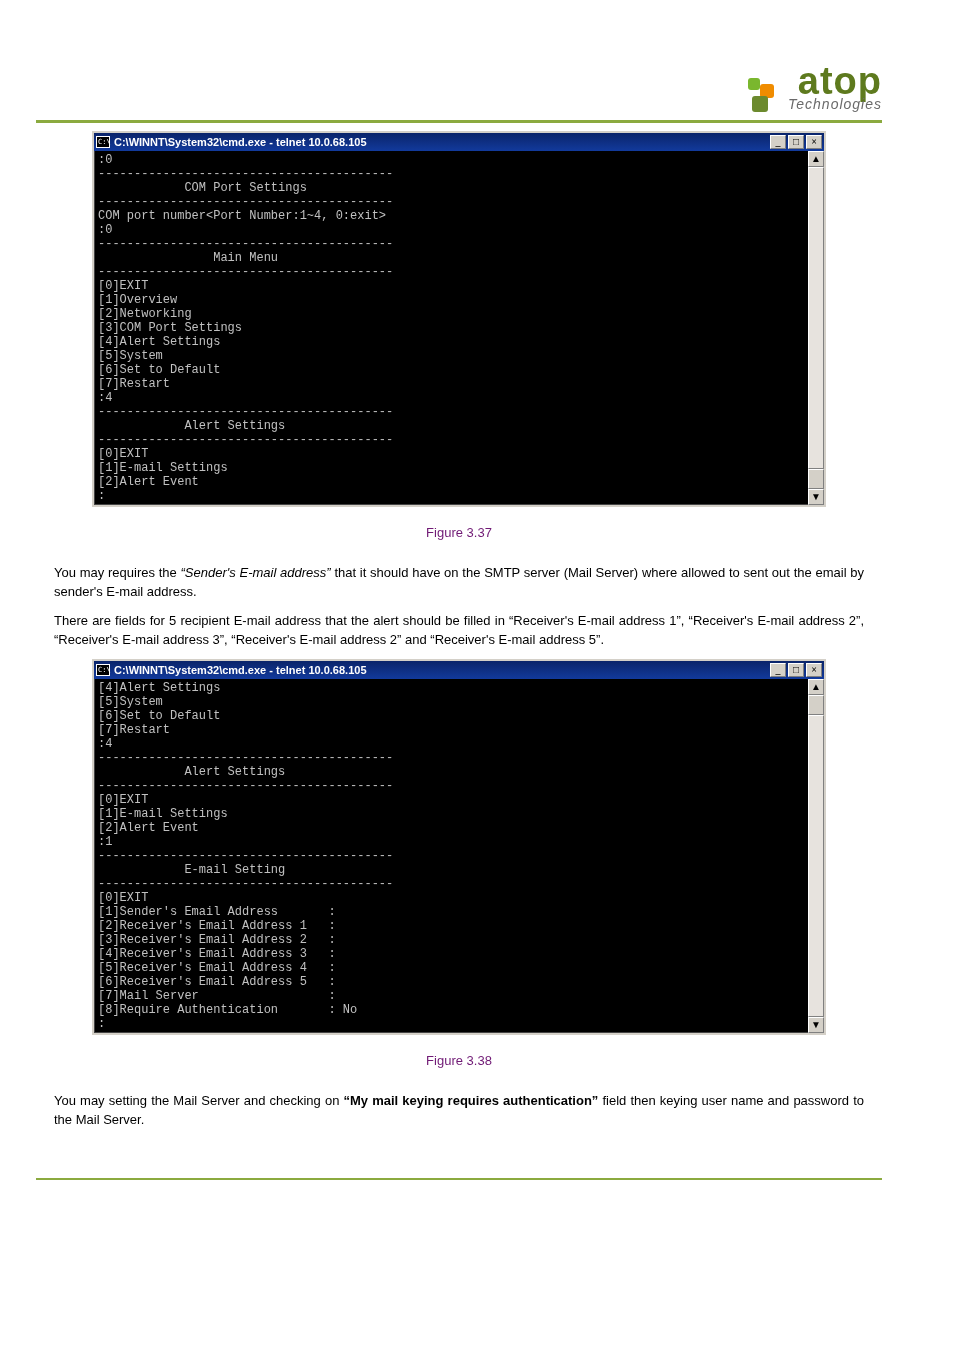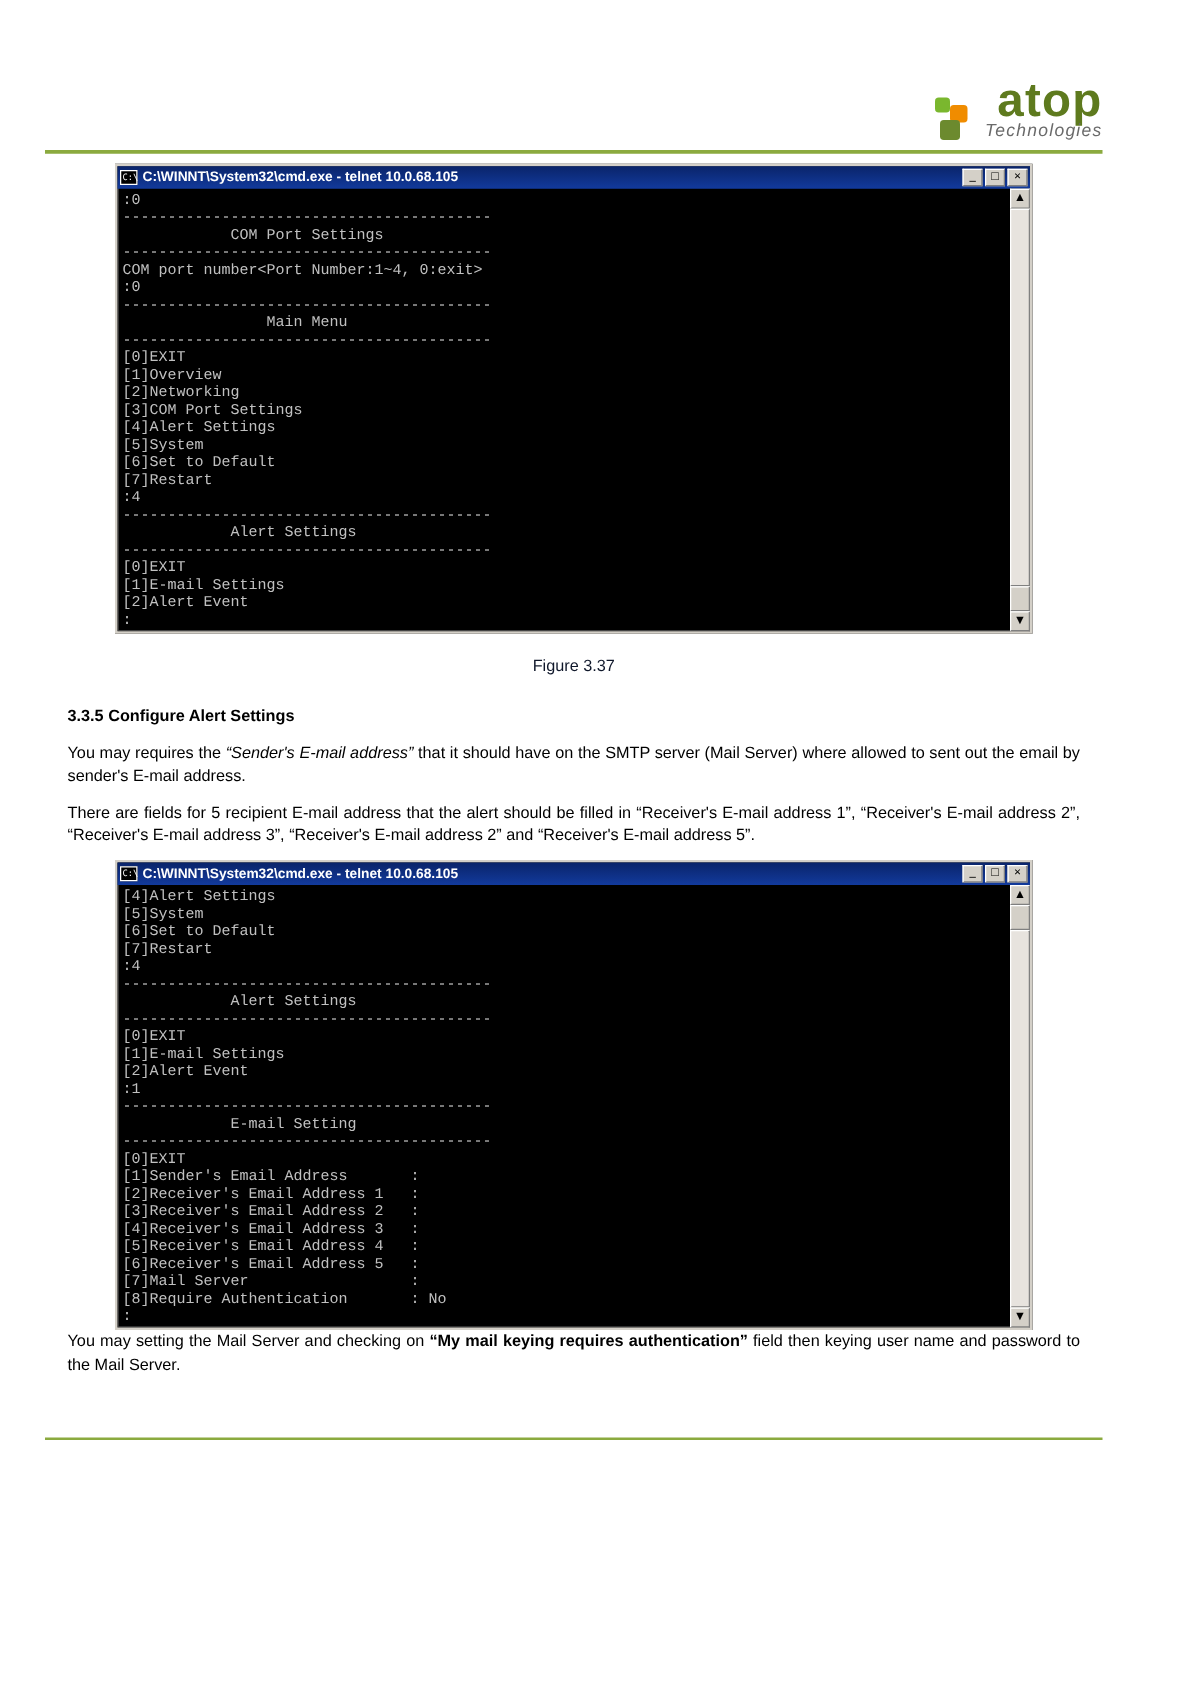--- a/index.html
+++ b/index.html
@@ -12,21 +12,21 @@
   .brand-logo .squares { width: 34px; height: 34px; position: relative; margin-right: 2px; }
   .brand-logo .squares .sq { position: absolute; border-radius: 3px; }
   .brand-logo .squares .s1 { left: 0; top: 0; width: 12px; height: 12px; background: #7ab72e; }
   .brand-logo .squares .s2 { left: 12px; top: 6px; width: 14px; height: 14px; background: #f08c00; }
   .brand-logo .squares .s3 { left: 4px; top: 18px; width: 16px; height: 16px; background: #6c8a2e; }
   .brand-word { font-size: 38px; font-weight: 800; color: #5e7a1e; line-height: 0.8; letter-spacing: 1px; display: flex; flex-direction: column; }
   .brand-sub  { font-size: 14px; color: #6a6a6a; align-self: flex-end; letter-spacing: 1px; font-style: italic; }
   .hr-rule { border: none; border-top: 3px solid #8baa3f; margin-top: 8px; }
 
   .content { padding: 0 0 0 0; }
-  .figure-label { font-size: 13px; text-align: center; margin: 18px 0 24px 0; color: #0f172a; }
+  .figure-label { font-size: 13px; text-align: center; margin: 18px 0 24px 0; color: #701a75; }
 
   
   .cmd {
     width: 734px; margin: 8px auto 0 auto;
     border: 2px solid #d4d0c8; background: #000;
     box-shadow: 0 0 0 1px #444 inset;
   }
   .cmd .tb { display: flex; align-items: center; background: linear-gradient(#0a246a,#123a9c); height: 18px; padding: 0 2px; }
   .cmd .tb .cmd-icon { width: 14px; height: 12px; background: #000; border: 1px solid #fff; margin-right: 4px; position: relative; }
   .cmd .tb .cmd-icon::after { content: "C:\\"; color: #fff; font: 7px/10px monospace; position: absolute; left: 1px; top: 0; }
@@ -114,23 +114,20 @@
         <div class="sb">
           <div class="arrow">▲</div>
           <div class="track"></div>
           <div class="thumb"></div>
           <div class="arrow">▼</div>
         </div>
       </div>
     </div>
     <div class="figure-label">Figure 3.37</div>
 
-    <div class="para">
-      <span class="bold">3.3.5 Configure Alert Settings</span>
-    </div>
 
 
     <div class="para">
       <span>You may requires the </span><span class="bi">“Sender's E-mail address”</span><span> that it should have on the SMTP server (Mail Server) where allowed to sent out the email by sender's E-mail address.</span>
     </div>
 
     <div class="para">
       <span>There are fields for 5 recipient E-mail address that the alert should be filled in “Receiver's E-mail address 1”, “Receiver's E-mail address 2”, “Receiver's E-mail address 3”, “Receiver's E-mail address 2” and “Receiver's E-mail address 5”.</span>
     </div>
 
@@ -171,20 +168,21 @@
 [8]Require Authentication       : No
 :</pre>
         <div class="sb">
           <div class="arrow">▲</div>
           <div class="thumb"></div>
           <div class="track"></div>
           <div class="arrow">▼</div>
         </div>
       </div>
     </div>
+    <div class="figure-label">Figure 3.38</div>
 
     <div class="para">
       <span>You may setting the Mail Server and checking on </span><span class="bold">“My mail keying requires authentication”</span><span> field then keying user name and password to the Mail Server.</span>
     </div>
   </div>
 
   <hr class="footer-rule">
 </div>
 
 </body></html>

